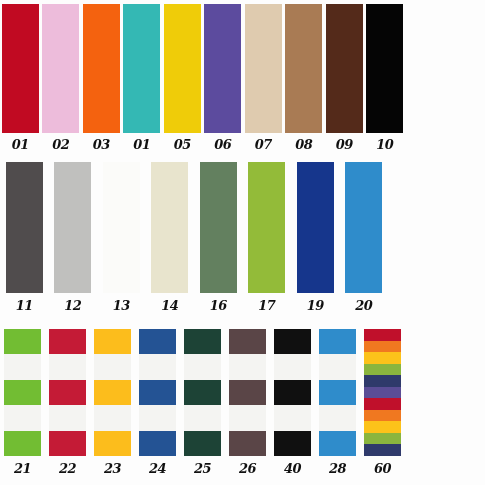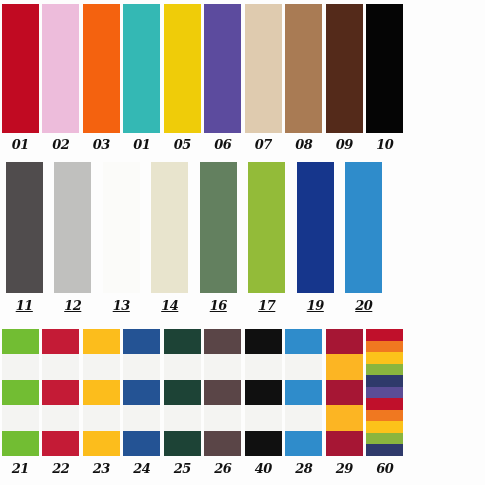--- a/index.html
+++ b/index.html
@@ -60,21 +60,21 @@
     font-weight: bold;
     font-style: italic;
     font-size: 13px;
     line-height: 14px;
     letter-spacing: -0.5px;
     color: #111111;
     text-align: center;
     width: 100%;
     user-select: none;
   }
-  #row-2 .swatch-label { margin-top: 6px; text-decoration: underline; }
+  #row-2 .swatch-label { margin-top: 6px; }
   #row-3 .swatch-label { margin-top: 6px; }
 </style>
 </head>
 <body>
 
 <div id="swatch-chart">
 
   <div class="swatch-row" id="row-1">
       <div class="swatch-cell">
         <div class="swatch-chip">
@@ -260,30 +260,20 @@
       </div>
       <div class="swatch-cell">
         <div class="swatch-chip">
           <div class="band" style="background: rgb(47, 140, 203); height: 20%;"></div>
           <div class="band" style="background: rgb(244, 244, 242); height: 20%;"></div>
           <div class="band" style="background: rgb(47, 140, 203); height: 20%;"></div>
           <div class="band" style="background: rgb(244, 244, 242); height: 20%;"></div>
           <div class="band" style="background: rgb(47, 140, 203); height: 20%;"></div>
         </div>
         <div class="swatch-label">28</div>
-      </div>
-      <div class="swatch-cell">
-        <div class="swatch-chip">
-          <div class="band" style="background: rgb(166, 22, 52); height: 20%;"></div>
-          <div class="band" style="background: rgb(252, 181, 35); height: 20%;"></div>
-          <div class="band" style="background: rgb(166, 22, 52); height: 20%;"></div>
-          <div class="band" style="background: rgb(252, 181, 35); height: 20%;"></div>
-          <div class="band" style="background: rgb(166, 22, 52); height: 20%;"></div>
-        </div>
-        <div class="swatch-label">29</div>
       </div>
       <div class="swatch-cell">
         <div class="swatch-chip">
           <div class="band" style="background: rgb(192, 16, 43); height: 9.09091%;"></div>
           <div class="band" style="background: rgb(240, 120, 32); height: 9.09091%;"></div>
           <div class="band" style="background: rgb(252, 194, 26); height: 9.09091%;"></div>
           <div class="band" style="background: rgb(138, 181, 62); height: 9.09091%;"></div>
           <div class="band" style="background: rgb(47, 58, 107); height: 9.09091%;"></div>
           <div class="band" style="background: rgb(91, 77, 150); height: 9.09091%;"></div>
           <div class="band" style="background: rgb(192, 16, 43); height: 9.09091%;"></div>

